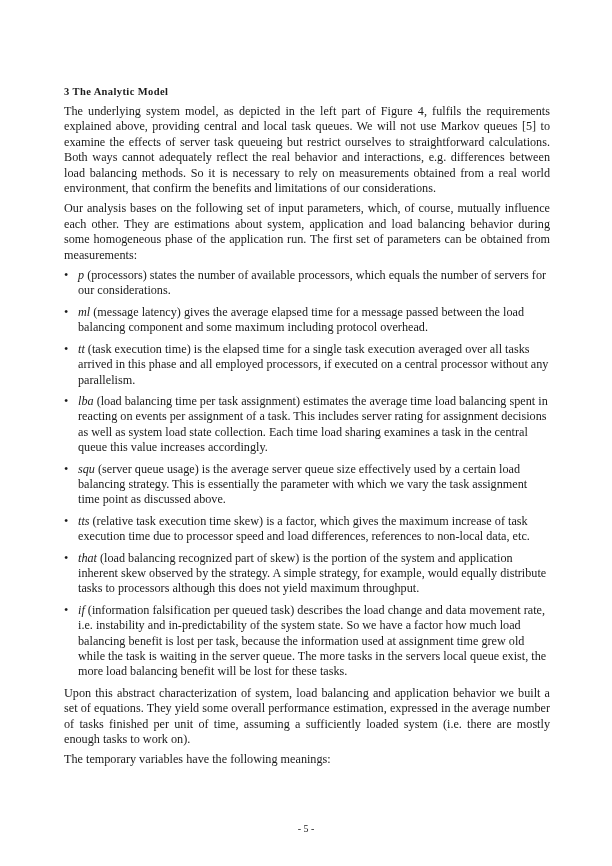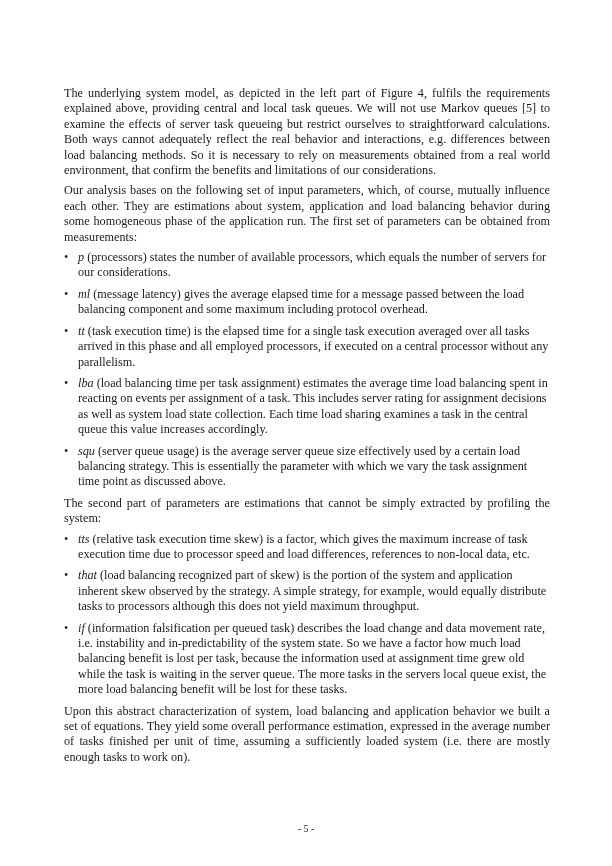--- a/index.html
+++ b/index.html
@@ -11,36 +11,37 @@
   ul { list-style:none; margin:0; padding:0; }
   li { position:relative; padding-left:14px; font-size:12.2px; line-height:15.4px; margin:0 0 6px 0; }
   li .bullet { position:absolute; left:0; top:0; }
   li .var { font-style:italic; }
   .footer { position:absolute; left:0; width:612px; top:823px; text-align:center; font-size:10px; }
 </style>
 </head>
 <body>
 
 <div class="page">
+  <h3>3 The Analytic Model</h3>
 
   <p class="just">The underlying system model, as depicted in the left part of Figure 4, fulfils the requirements explained above, providing central and local task queues. We will not use Markov queues [5] to examine the effects of server task queueing but restrict ourselves to straightforward calculations. Both ways cannot adequately reflect the real behavior and interactions, e.g. differences between load balancing methods. So it is necessary to rely on measurements obtained from a real world environment, that confirm the benefits and limitations of our considerations.</p>
   <p class="just">Our analysis bases on the following set of input parameters, which, of course, mutually influence each other. They are estimations about system, application and load balancing behavior during some homogeneous phase of the application run. The first set of parameters can be obtained from measurements:</p>
 
   <ul>
     <li><span class="bullet">•</span><span class="var">p</span><span> (processors) states the number of available processors, which equals the number of servers for our considerations.</span></li>
     <li><span class="bullet">•</span><span class="var">ml</span><span> (message latency) gives the average elapsed time for a message passed between the load balancing component and some maximum including protocol overhead.</span></li>
     <li><span class="bullet">•</span><span class="var">tt</span><span> (task execution time) is the elapsed time for a single task execution averaged over all tasks arrived in this phase and all employed processors, if executed on a central processor without any parallelism.</span></li>
     <li><span class="bullet">•</span><span class="var">lba</span><span> (load balancing time per task assignment) estimates the average time load balancing spent in reacting on events per assignment of a task. This includes server rating for assignment decisions as well as system load state collection. Each time load sharing examines a task in the central queue this value increases accordingly.</span></li>
     <li><span class="bullet">•</span><span class="var">squ</span><span> (server queue usage) is the average server queue size effectively used by a certain load balancing strategy. This is essentially the parameter with which we vary the task assignment time point as discussed above.</span></li>
   </ul>
 
-  <p class="just">The second part of parameters are estimations that cannot be simply extracted by profiling the system:</p>
 
   <ul>
     <li><span class="bullet">•</span><span class="var">tts</span><span> (relative task execution time skew) is a factor, which gives the maximum increase of task execution time due to processor speed and load differences, references to non-local data, etc.</span></li>
     <li><span class="bullet">•</span><span class="var">that</span><span> (load balancing recognized part of skew) is the portion of the system and application inherent skew observed by the strategy. A simple strategy, for example, would equally distribute tasks to processors although this does not yield maximum throughput.</span></li>
     <li><span class="bullet">•</span><span class="var">if</span><span> (information falsification per queued task) describes the load change and data movement rate, i.e. instability and in-predictability of the system state. So we have a factor how much load balancing benefit is lost per task, because the information used at assignment time grew old while the task is waiting in the server queue. The more tasks in the servers local queue exist, the more load balancing benefit will be lost for these tasks.</span></li>
   </ul>
 
   <p class="just">Upon this abstract characterization of system, load balancing and application behavior we built a set of equations. They yield some overall performance estimation, expressed in the average number of tasks finished per unit of time, assuming a sufficiently loaded system (i.e. there are mostly enough tasks to work on).</p>
+  <p class="just">The temporary variables have the following meanings:</p>
 </div>
 
 <div class="footer">- 5 -</div>
 
 </body></html>

